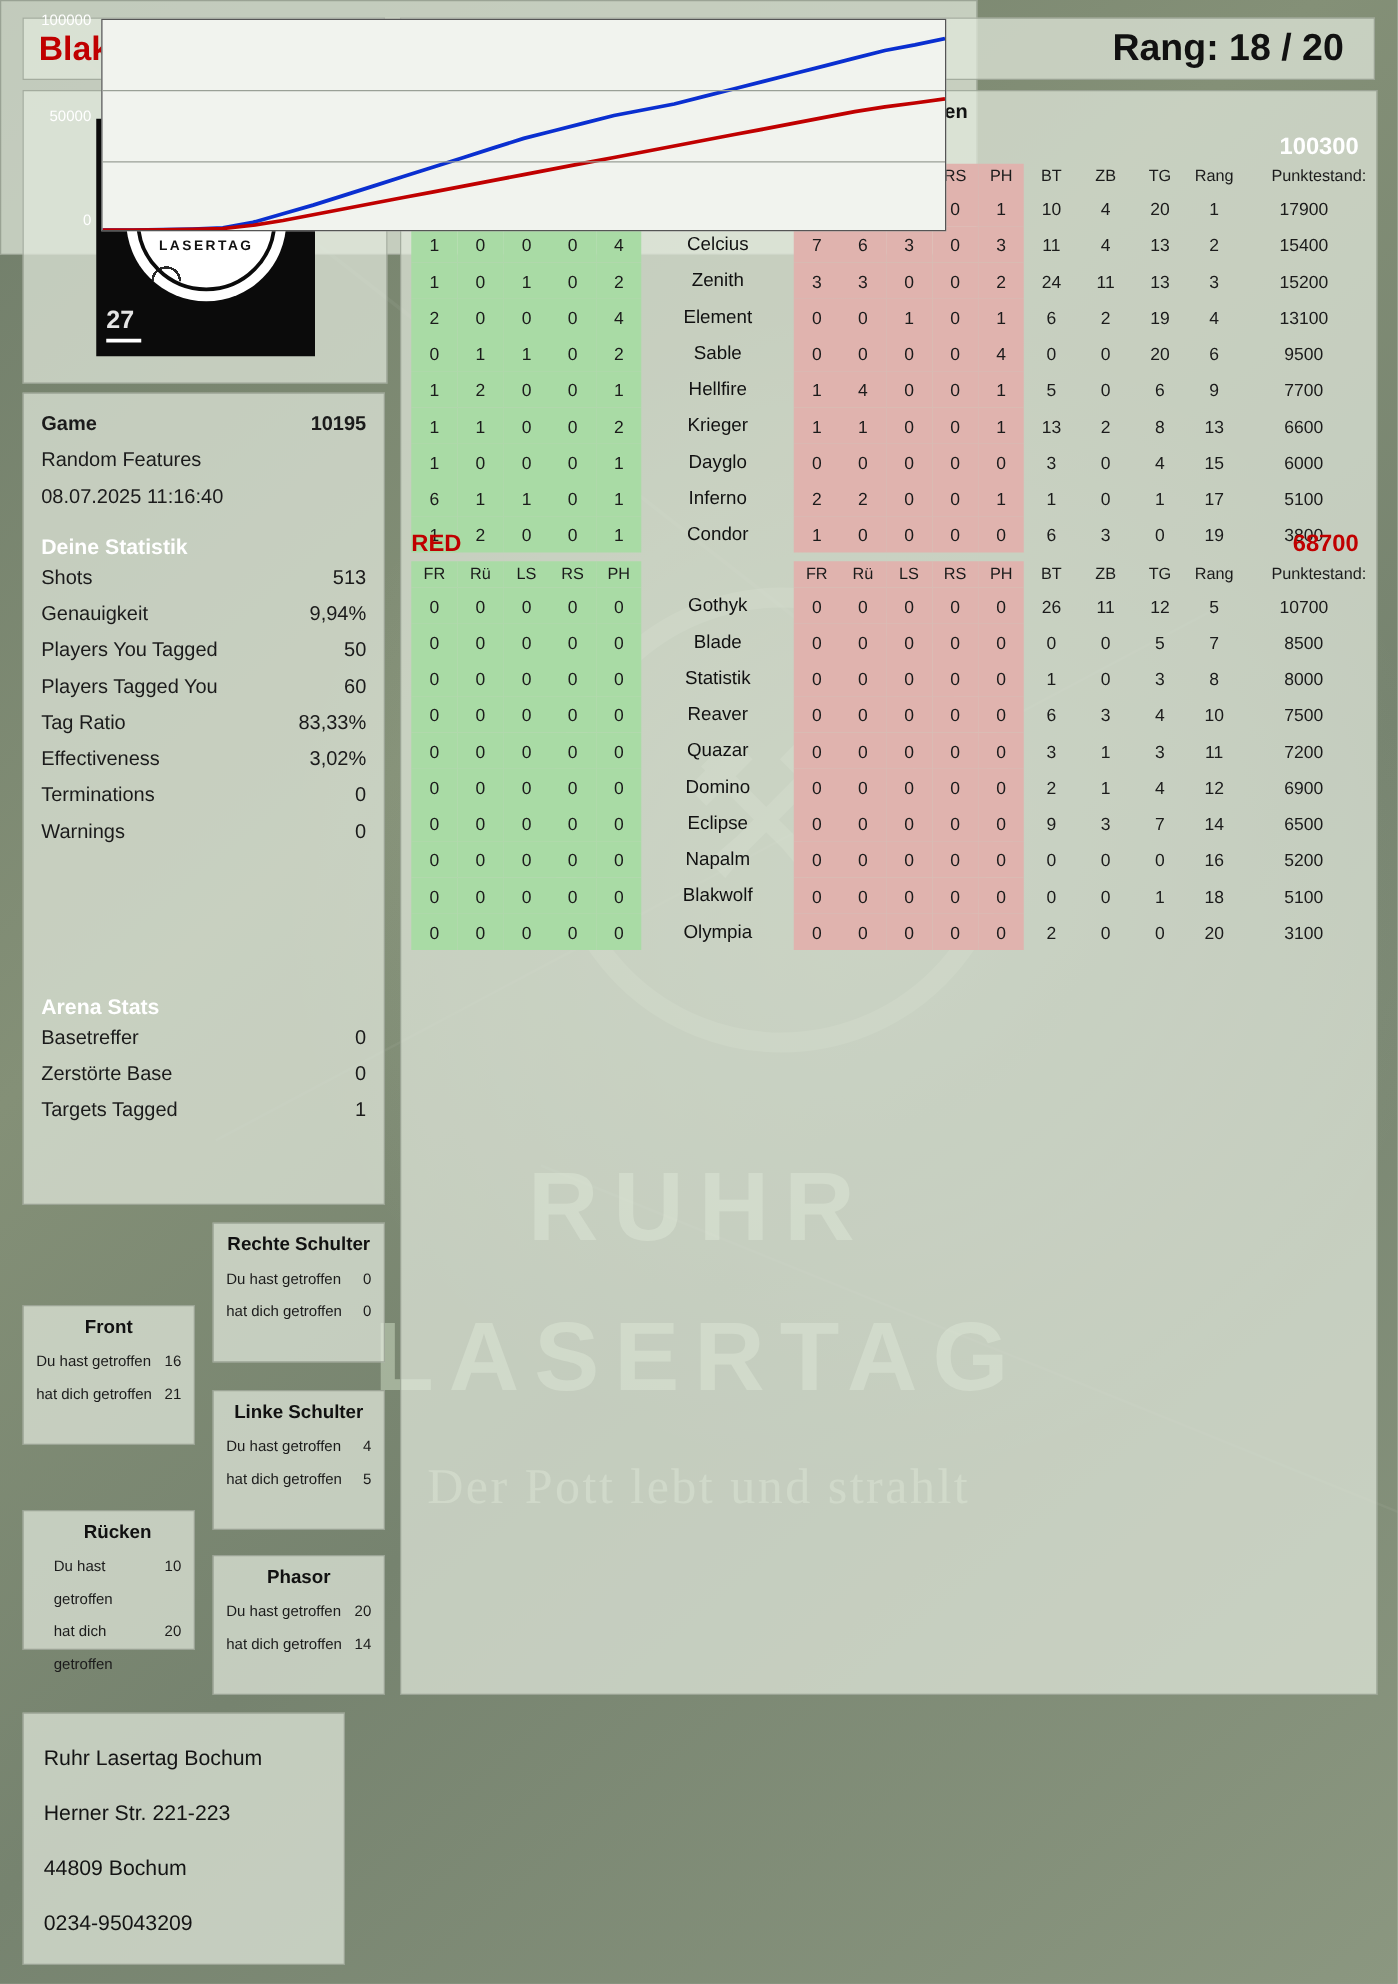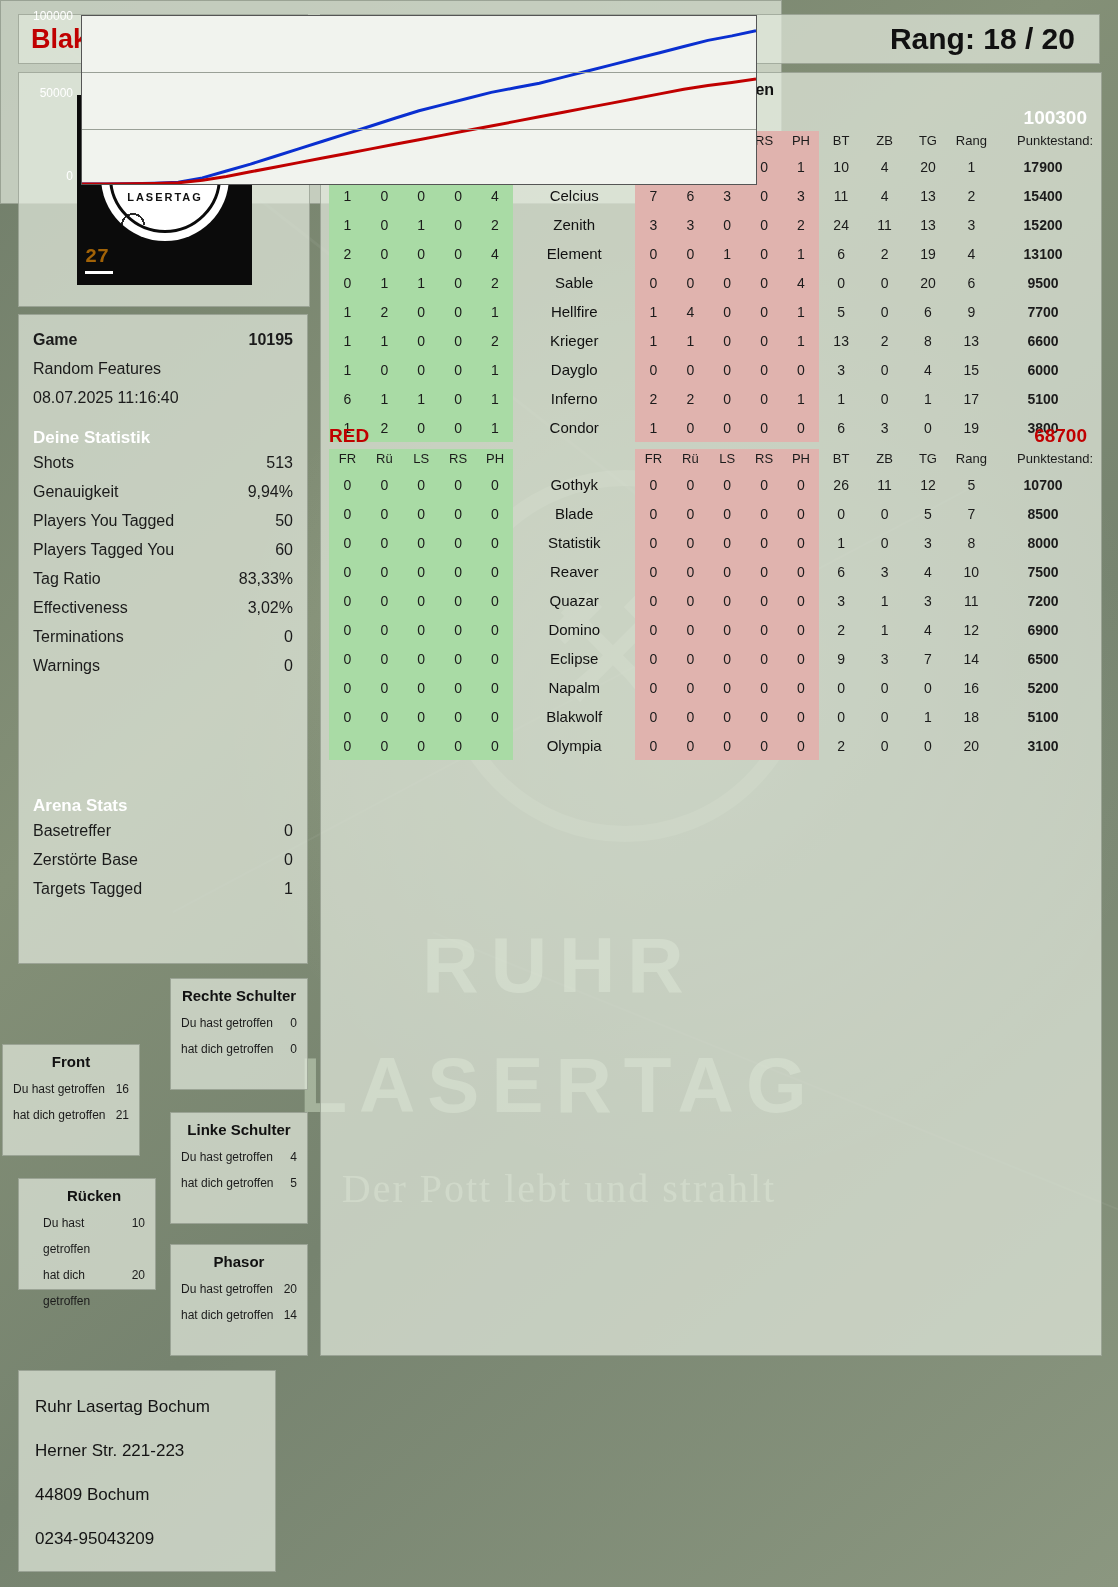--- a/index.html
+++ b/index.html
@@ -49,37 +49,37 @@
   .logo-box{position:absolute;left:58px;top:22px;width:175px;height:190px;background:#0b0b0b;}
   .logo-ring{position:absolute;left:24px;top:18px;width:128px;height:128px;border-radius:50%;background:#fff;}
   .logo-ring2{position:absolute;left:32px;top:26px;width:112px;height:112px;border-radius:50%;border:3px solid #0b0b0b;box-sizing:border-box;}
   .logo-txt-top{position:absolute;left:24px;top:28px;width:128px;text-align:center;font-size:13px;font-weight:bold;color:#111;letter-spacing:1px;}
   .logo-ham{position:absolute;left:24px;top:48px;width:128px;text-align:center;font-size:34px;color:#111;line-height:34px;}
   .logo-txt-bot{position:absolute;left:24px;top:96px;width:128px;text-align:center;font-size:11px;font-weight:bold;color:#111;letter-spacing:2px;}
   .logo-wave{position:absolute;left:44px;top:116px;width:88px;height:14px;
       background:
         radial-gradient(circle at 12px 14px, transparent 10px, #111 10px, #111 12px, transparent 12px);
       opacity:.9;}
-  .logo-num{position:absolute;left:8px;top:150px;font-size:20px;font-weight:bold;color:#a16207;font-family:Liberation Mono, monospace;}
+  .logo-num{position:absolute;left:8px;top:150px;font-size:20px;font-weight:bold;color:#e5e5e5;}
   .logo-underline{position:absolute;left:8px;top:176px;width:28px;height:3px;background:#fff;}
 
   #game-panel{left:18px;top:314px;width:290px;height:650px;padding:10px 14px;box-sizing:border-box;}
   .row{display:flex;justify-content:space-between;font-size:16px;color:#1b1b1b;line-height:29px;}
   .row.bold{font-weight:bold;}
   .sec-title{font-weight:bold;font-size:17px;color:#ffffff;margin-top:16px;}
   .spacer-l{height:100px;}
 
   
   .zone{padding:6px 10px;box-sizing:border-box;}
   .zone h4{margin:2px 0 6px;text-align:center;font-size:15px;color:#111;}
   .zrow{display:flex;justify-content:space-between;font-size:12px;color:#1b1b1b;line-height:26px;}
   #z-rs{left:170px;top:978px;width:138px;height:112px;}
-  #z-front{left:2px;top:1044px;width:138px;height:112px;}
+  #z-front{left:18px;top:1044px;width:138px;height:112px;}
   #z-ls{left:170px;top:1112px;width:138px;height:112px;}
-  #z-back{left:18px;top:1178px;width:138px;height:112px;padding-left:24px;}
+  #z-back{left:18px;top:1208px;width:138px;height:112px;padding-left:24px;}
   #z-ph{left:170px;top:1244px;width:138px;height:112px;}
 
   
   #addr{left:18px;top:1370px;width:258px;height:202px;padding:14px 16px;box-sizing:border-box;}
   #addr div{font-size:17px;color:#141414;line-height:44px;}
 
   
   #board{left:320px;top:72px;width:780px;height:1282px;}
   .board-inner{position:relative;width:100%;height:100%;}
   .lbl-you{position:absolute;left:12px;top:8px;font-size:16px;font-weight:bold;color:#111;}
@@ -92,21 +92,21 @@
   .red{color:#c00000;}
 
   table.tbl th{font-weight:normal;font-size:13px;padding:2px 0 4px;color:#1b1b1b;}
   table.tbl td{padding:2px 0;text-align:center;height:25px;}
   td.name{text-align:center;width:112px;color:#111;font-size:15px;}
   td.g{background:#a9dba5;width:34px;}
   td.r{background:#e0b3ae;width:34px;}
   th.g{background:#a9dba5;}
   th.r{background:#e0b3ae;}
   td.plain{width:40px;}
-  td.pts{width:92px;text-align:right;padding-right:10px;font-weight:bold;}
+  td.pts{width:92px;text-align:right;padding-right:10px;}
   th.pts{text-align:right;padding-right:10px;}
 
   
   #chart{left:320px;top:1370px;width:780px;height:202px;background:rgba(226,233,220,0.72);border:1px solid rgba(120,130,115,0.55);}
   .chart-inner{position:relative;width:100%;height:100%;}
   .ylab{position:absolute;font-size:12px;color:#ffffff;text-align:right;width:70px;}
   .plot{position:absolute;left:80px;top:14px;width:676px;height:170px;background:#f1f3ee;border:1px solid #555;box-sizing:border-box;}
   .gl{position:absolute;left:0;right:0;height:1px;background:#9aa097;}
 </style>
 </head>

